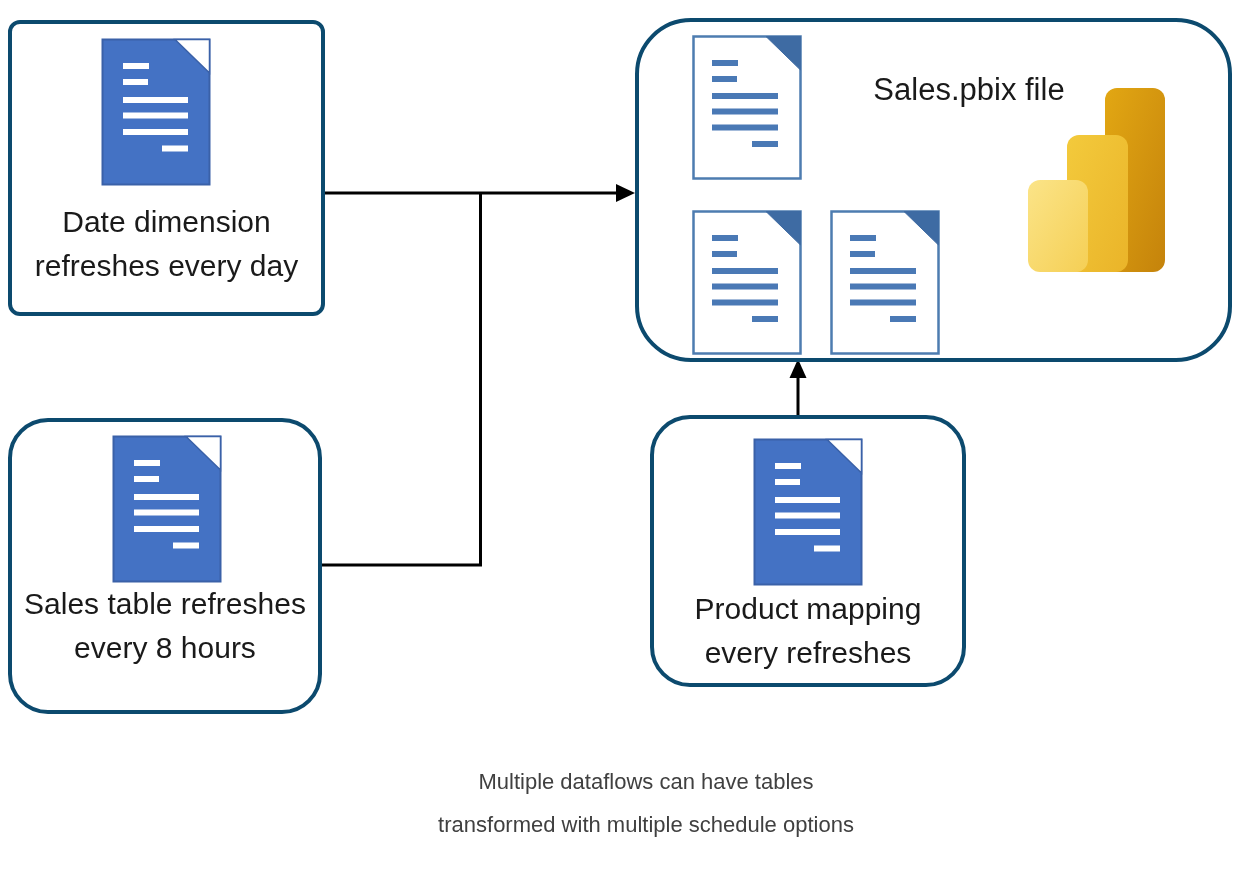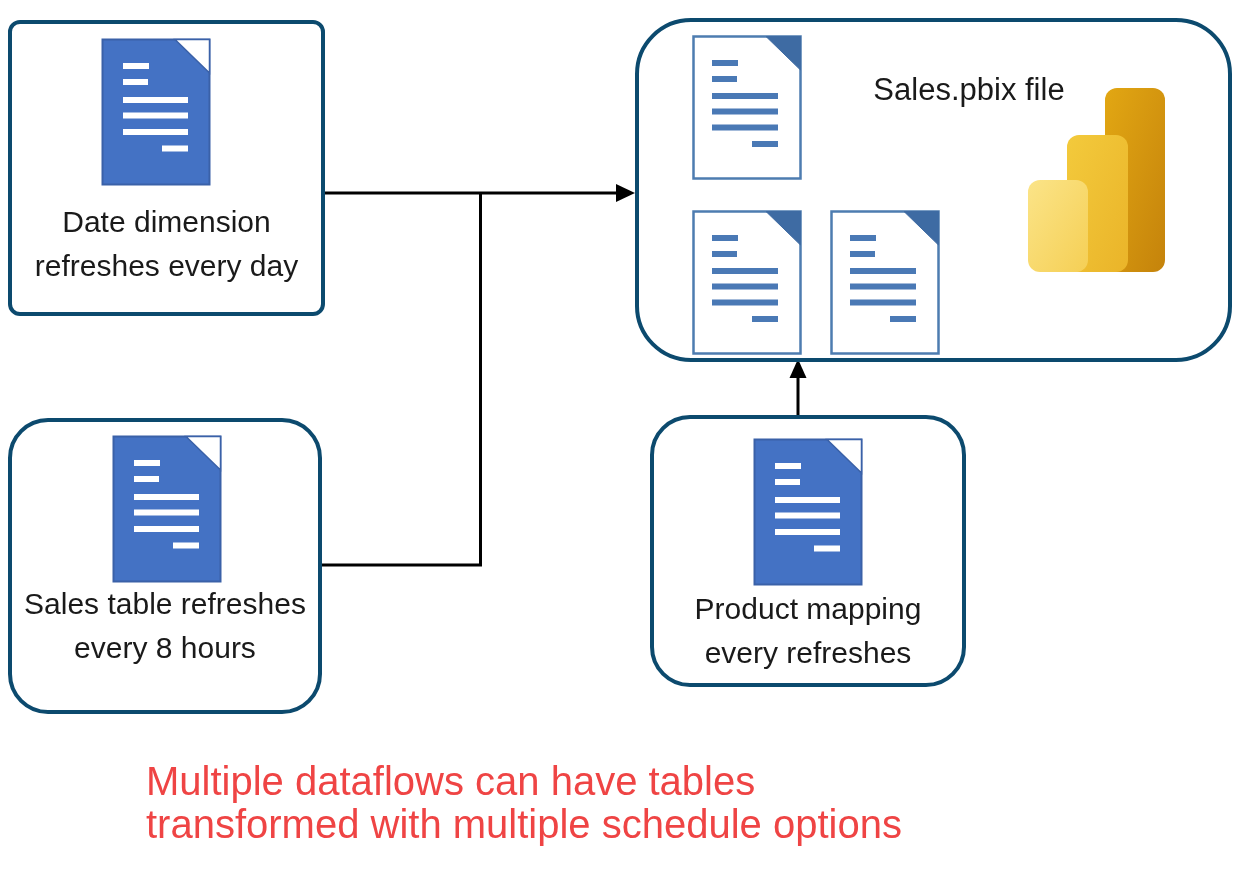--- a/index.html
+++ b/index.html
@@ -58,23 +58,24 @@
     line-height: 40px;
     color: #1a1a1a;
     white-space: nowrap;
   }
 
   #caption {
     position: absolute;
     left: 146px;
     top: 760px;
     width: 1000px;
-    font-size: 40px;
+    text-align: center;
+    font-size: 22px;
     line-height: 43px;
-    color: #ef4444;
+    color: #404040;
     z-index: 2;
   }
 
   .doc-svg, .logo-svg { position: absolute; display: block; }
 </style>
 </head>
 <body>
 
 <div id="canvas">
 

